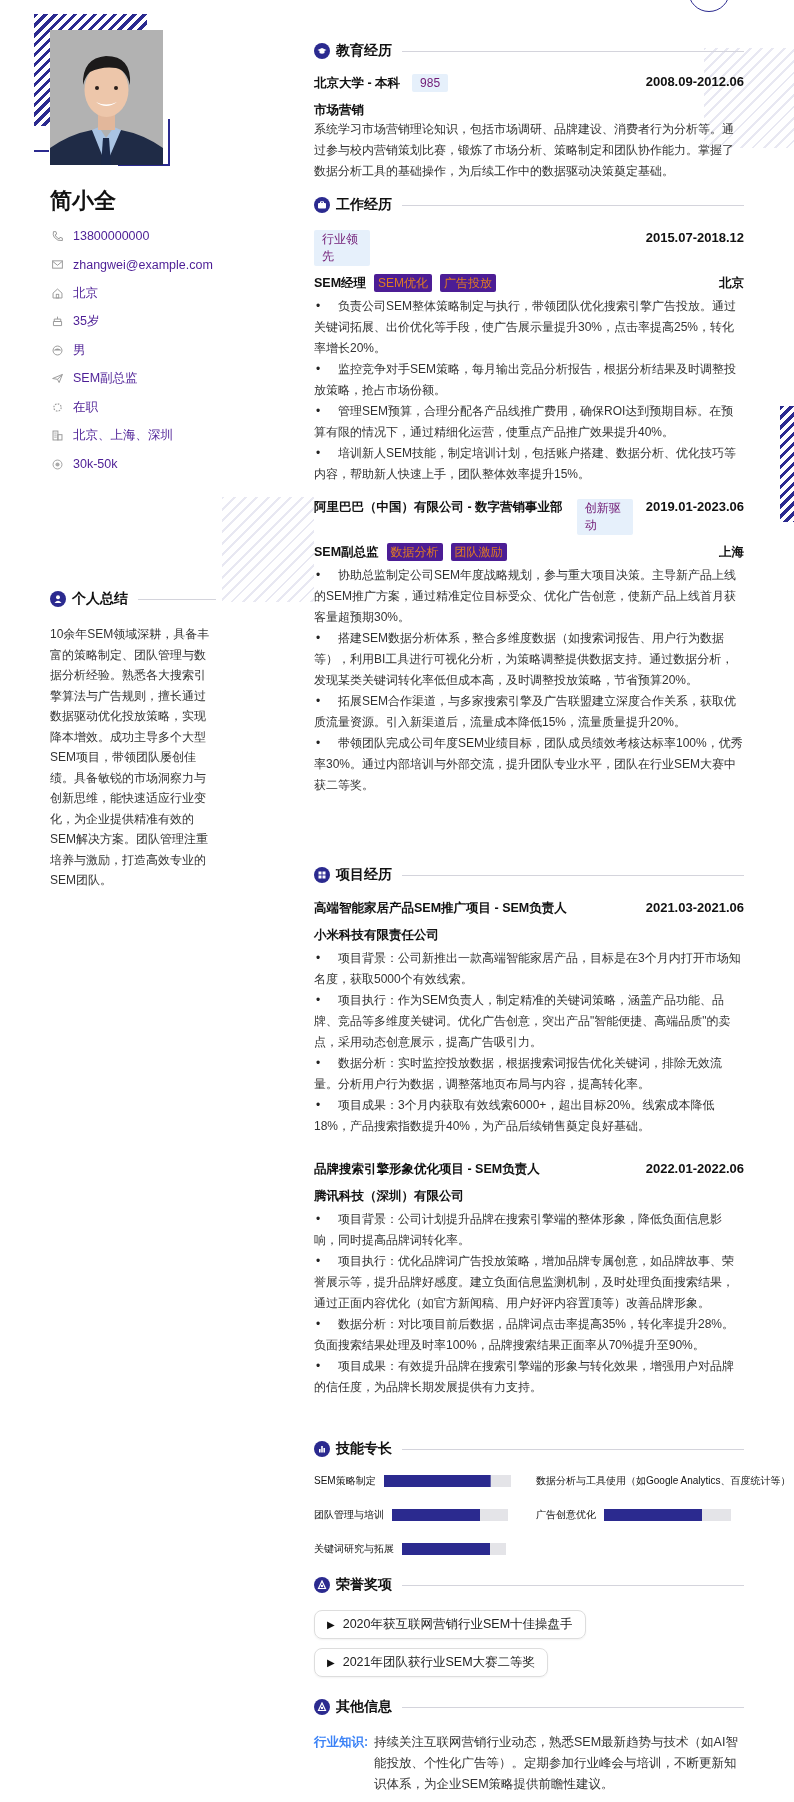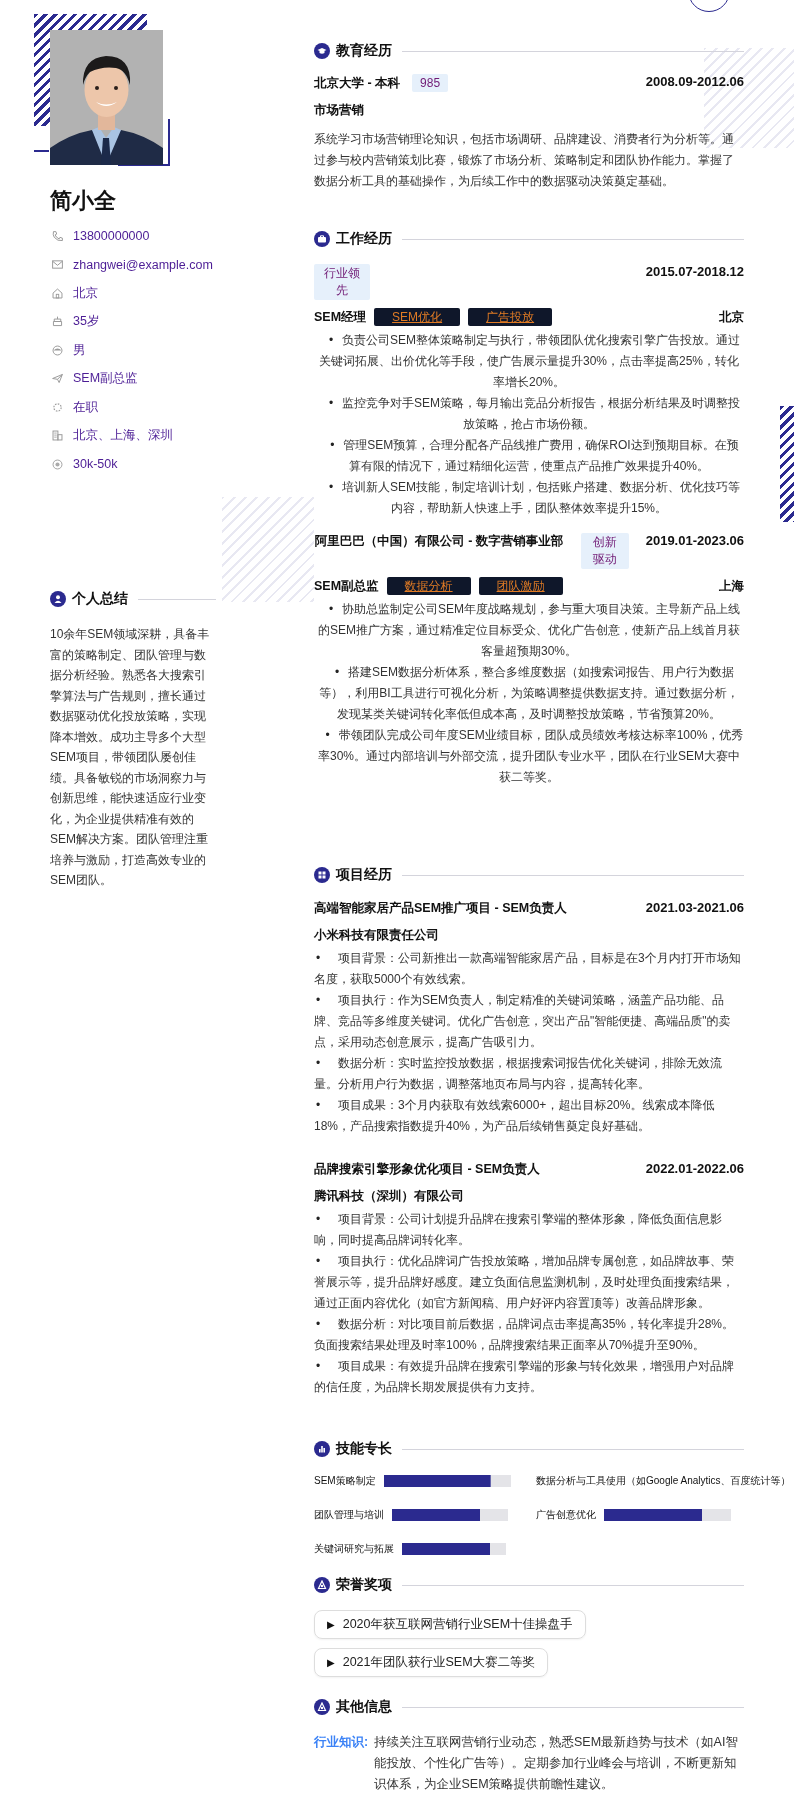--- a/index.html
+++ b/index.html
@@ -36,21 +36,21 @@
   .summary-text { margin-top: 14px; font-size: 12px; line-height: 20.5px; color: #333; }
 
   
   .right { position: absolute; left: 314px; top: 0; width: 430px; }
   .block { position: absolute; left: 0; width: 430px; }
   .row { display: flex; justify-content: space-between; align-items: flex-start; }
   .b { font-weight: bold; color: #111; }
   .t13 { font-size: 12.5px; }
   .date { font-size: 13px; font-weight: bold; color: #111; white-space: nowrap; }
   .tag-blue { background: #e6f0fb; color: #701a75; font-size: 12px; padding: 1px 8px; border-radius: 2px; line-height: 16px; }
-  .tag-orange { background: #0f172a; color: #e07b24; font-size: 12px; padding: 1px 18px; border-radius: 2px; margin-left: 8px; line-height: 16px; text-decoration: underline; }
+  .tag-orange { background: #4c1d95; color: #e07b24; font-size: 12px; padding: 1px 4px; border-radius: 2px; margin-left: 8px; line-height: 16px; }
   .para { font-size: 12px; line-height: 21px; color: #333; }
   .bullets { list-style: none; }
   .bullets li { font-size: 12px; line-height: 21px; color: #333; }
   .bullets li::before { content: "•"; display: inline-block; width: 22px; padding-left: 2px; color: #222; }
 
   .skills { position: relative; height: 100px; }
   .skill { position: absolute; display: flex; align-items: center; font-size: 10px; color: #111; white-space: nowrap; }
   .bar { height: 12px; background: #e4e4e8; position: relative; margin-left: 8px; }
   .bar .fill { position: absolute; left: 0; top: 0; bottom: 0; background: #2b2a8f; clip-path: polygon(0 0, 100% 0, calc(100% - 0px) 100%, 0 100%); }
   .bar .fill::after { content: ""; position: absolute; right: -5px; top: 0; border-left: 5px solid #2b2a8f; border-bottom: 12px solid transparent; }
@@ -204,24 +204,24 @@
       <span class="sec-line"></span>
     </div>
     <div class="row" style="margin-top:12px;">
       <div style="display:flex; align-items:center;">
         <span class="b t13">北京大学 - 本科</span>
         <span class="tag-blue" style="margin-left:12px;">985</span>
       </div>
       <span class="date">2008.09-2012.06</span>
     </div>
     <div class="b t13" style="margin-top:10px;">市场营销</div>
-    <div class="para" style="margin-top:10px;">系统学习市场营销理论知识，包括市场调研、品牌建设、消费者行为分析等。通过参与校内营销策划比赛，锻炼了市场分析、策略制定和团队协作能力。掌握了数据分析工具的基础操作，为后续工作中的数据驱动决策奠定基础。</div>
-  </div>
-
-  <div class="block" style="top:228px;text-align:center;">
+    <div class="para" style="">系统学习市场营销理论知识，包括市场调研、品牌建设、消费者行为分析等。通过参与校内营销策划比赛，锻炼了市场分析、策略制定和团队协作能力。掌握了数据分析工具的基础操作，为后续工作中的数据驱动决策奠定基础。</div>
+  </div>
+
+  <div class="block" style="top:194px;">
     <div class="sec-head">
       <span class="sec-icon">
           <svg viewBox="0 0 10 10">
             <rect x="1" y="3" width="8" height="5.5" rx="1" fill="#fff"></rect>
             <path d="M3.5 3 L3.5 1.8 L6.5 1.8 L6.5 3" fill="none" stroke="#fff" stroke-width="1"></path>
           </svg>
         </span>
       <span class="sec-title">工作经历</span>
       <span class="sec-line"></span>
     </div>
@@ -243,34 +243,35 @@
         <li>负责公司SEM整体策略制定与执行，带领团队优化搜索引擎广告投放。通过关键词拓展、出价优化等手段，使广告展示量提升30%，点击率提高25%，转化率增长20%。</li>
         <li>监控竞争对手SEM策略，每月输出竞品分析报告，根据分析结果及时调整投放策略，抢占市场份额。</li>
         <li>管理SEM预算，合理分配各产品线推广费用，确保ROI达到预期目标。在预算有限的情况下，通过精细化运营，使重点产品推广效果提升40%。</li>
         <li>培训新人SEM技能，制定培训计划，包括账户搭建、数据分析、优化技巧等内容，帮助新人快速上手，团队整体效率提升15%。</li>
       </ul>
     </div>
 
     <div style="margin-top:12px;">
       <div class="row">
         <span class="b t13" style="width:250px; line-height:20px;">阿里巴巴（中国）有限公司 - 数字营销事业部</span>
-        <span class="tag-blue" style="width:48px; line-height:17px; margin-top:2px;">创新驱动</span>
+        <span class="tag-blue" style="width:56px; line-height:17px; margin-top:2px;">创新驱动</span>
         <span class="date" style="line-height:20px;">2019.01-2023.06</span>
       </div>
       <div class="row" style="margin-top:8px; align-items:center;">
         <div style="display:flex; align-items:center;">
           <span class="b t13">SEM副总监</span>
           <span class="tag-orange">数据分析</span>
           <span class="tag-orange">团队激励</span>
         </div>
         <span class="b t13">上海</span>
       </div>
       <ul class="bullets" style="margin-top:4px;">
         <li>协助总监制定公司SEM年度战略规划，参与重大项目决策。主导新产品上线的SEM推广方案，通过精准定位目标受众、优化广告创意，使新产品上线首月获客量超预期30%。</li>
         <li>搭建SEM数据分析体系，整合多维度数据（如搜索词报告、用户行为数据等），利用BI工具进行可视化分析，为策略调整提供数据支持。通过数据分析，发现某类关键词转化率低但成本高，及时调整投放策略，节省预算20%。</li>
+        <li>拓展SEM合作渠道，与多家搜索引擎及广告联盟建立深度合作关系，获取优质流量资源。引入新渠道后，流量成本降低15%，流量质量提升20%。</li>
         <li>带领团队完成公司年度SEM业绩目标，团队成员绩效考核达标率100%，优秀率30%。通过内部培训与外部交流，提升团队专业水平，团队在行业SEM大赛中获二等奖。</li>
       </ul>
     </div>
   </div>
 
   <div class="block" style="top:864px;">
     <div class="sec-head">
       <span class="sec-icon">
           <svg viewBox="0 0 10 10">
             <rect x="1.5" y="1.5" width="3" height="3" fill="#fff"></rect>

